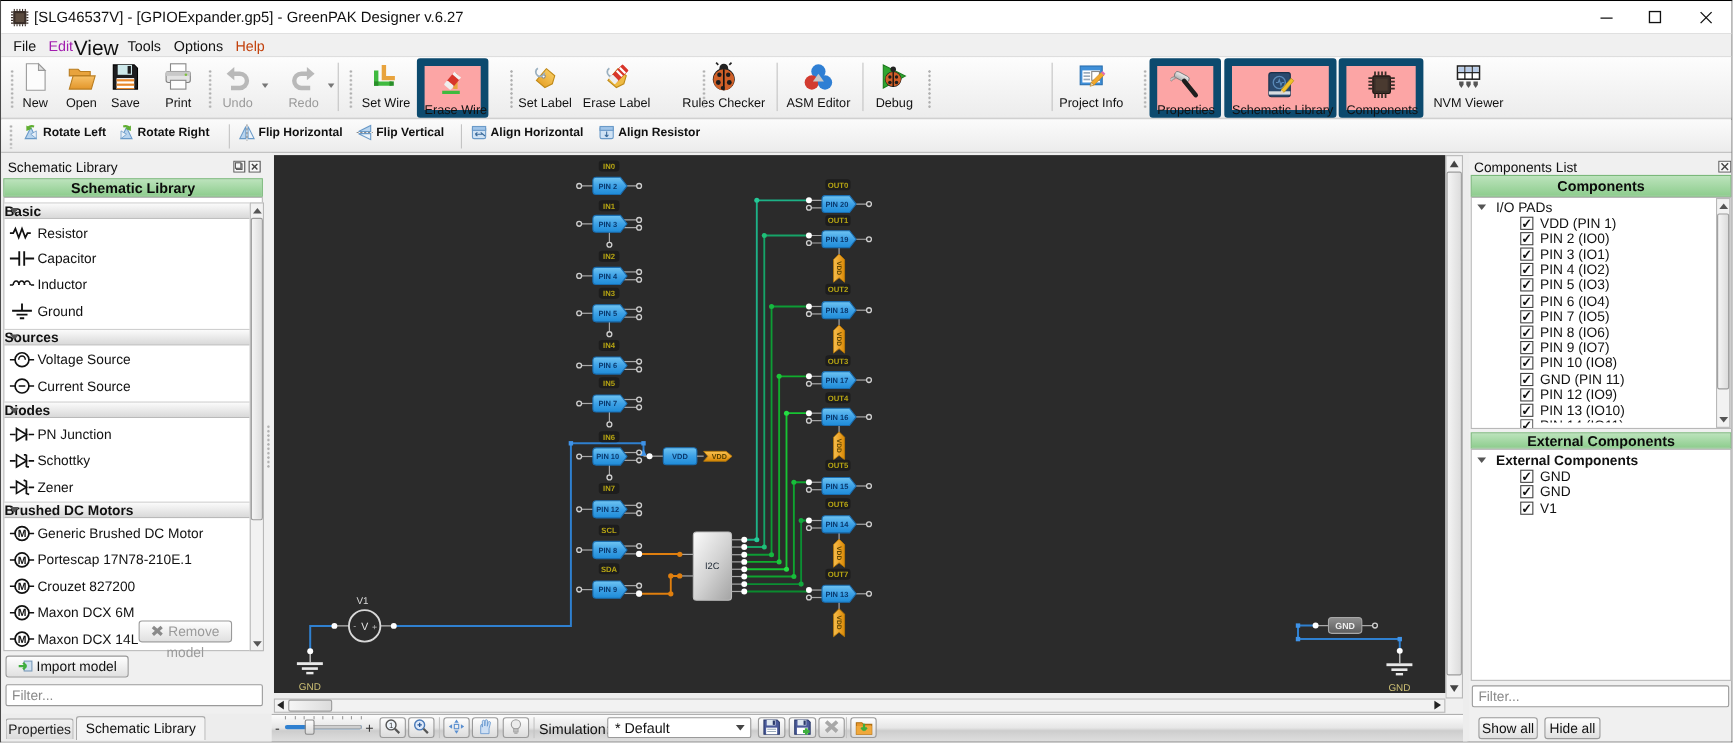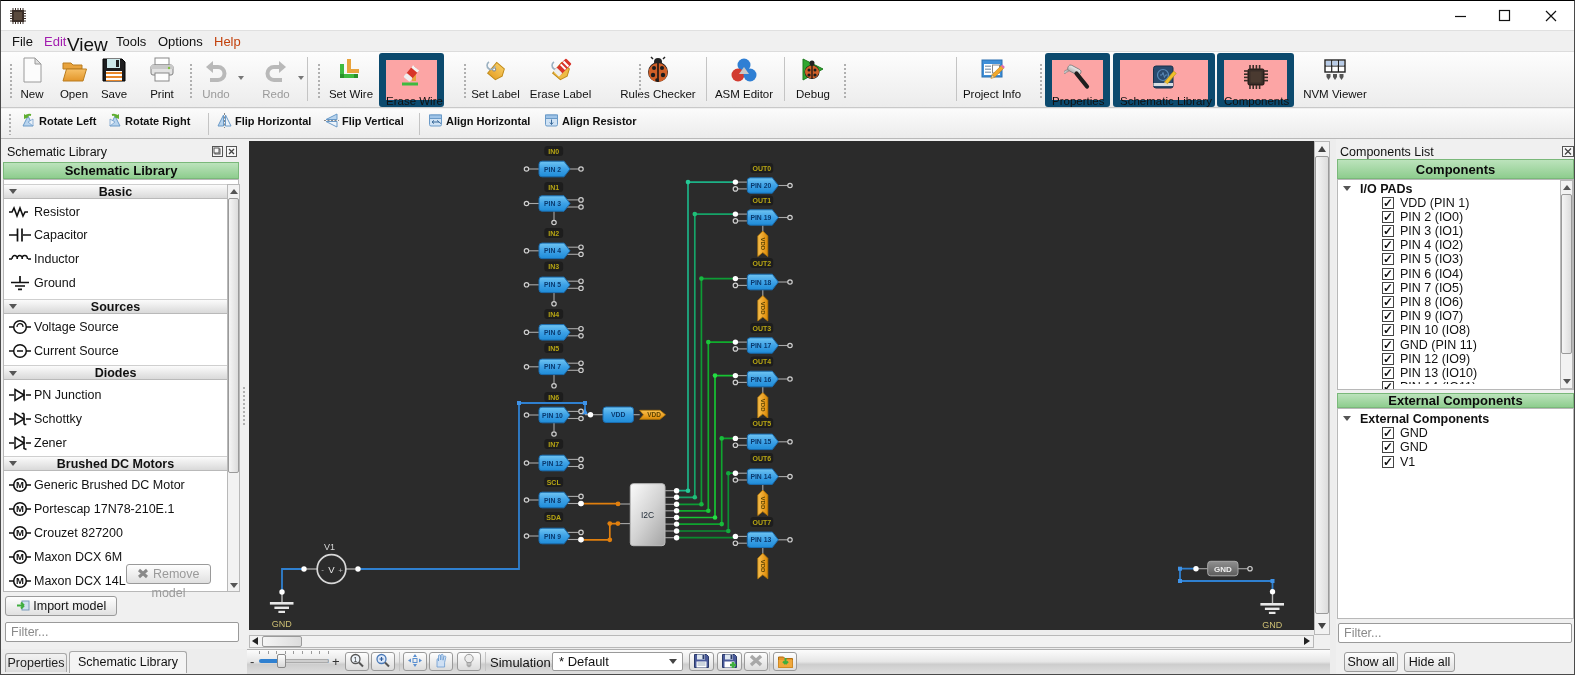--- a/index.html
+++ b/index.html
@@ -10,21 +10,21 @@
 #tb2{left:0;top:108px;width:1575px;height:30px;background:linear-gradient(#fbfbfb,#ececec);border-bottom:1px solid #b9b9b9}
 .tbtn{position:absolute;text-align:center;font-size:11.5px;color:#111;padding-top:3px}
 .tbtn .lbl{margin-top:4px;white-space:nowrap}
 .tbtn svg{display:block;margin:0 auto}
 .pressed{background:#fca5a5;border:7px solid #0c4a6e;border-radius:3px}
 .grip{position:absolute;width:4px;background-image:radial-gradient(circle,#b0b0b0 1px,transparent 1.2px);background-size:4px 4px}
 .vsep{position:absolute;width:1px;background:#c4c4c4}
 .tb2item{position:absolute;top:4px;display:flex;align-items:center;font-size:11px;font-weight:bold;color:#111;gap:3px}
 .panel-title{font-size:12.5px;color:#111}
 .ghdr{background:linear-gradient(#bce3bc,#8ecd8e);border:1px solid #7ab87a;text-align:center;font-weight:bold;font-size:13px;color:#0b0b0b;line-height:16px}
-.secbar{background:linear-gradient(#fbfbfb,#d9d9d9);border-top:1px solid #cfcfcf;border-bottom:1px solid #b9b9b9;text-align:center;font-weight:bold;font-size:12.5px;color:#111}
+.secbar{background:linear-gradient(#fbfbfb,#d9d9d9);border-top:1px solid #cfcfcf;border-bottom:1px solid #b9b9b9;text-align:left;font-weight:bold;font-size:12.5px;color:#111}
 .item{position:absolute;left:7px;display:flex;align-items:center;gap:2px;font-size:12.5px;color:#111;white-space:nowrap}
 .sb{background:#f2f2f2;border:1px solid #b8b8b8}
 .sbthumb{background:linear-gradient(90deg,#f5f5f5,#dcdcdc);border:1px solid #9a9a9a;border-radius:2px}
 .arrow{width:0;height:0;position:absolute}
 .btn{background:linear-gradient(#fefefe,#e0e0e0);border:1px solid #9a9a9a;border-radius:3px;font-size:12.5px;color:#111;text-align:center}
 .filter{background:#fff;border:1px solid #9a9a9a;border-radius:2px;font-size:12.5px;color:#8a8a8a;padding-left:5px}
 .chk{width:12px;height:12px;background:#fff;border:1px solid #444;position:absolute;font-size:12px;line-height:11px;text-align:center;color:#111;font-weight:bold}
 .ti{position:absolute;font-size:12.5px;color:#111;white-space:nowrap}
 .tri{width:0;height:0;border-left:4px solid transparent;border-right:4px solid transparent;border-top:5px solid #555;position:absolute}
 </style></head><body>
@@ -49,20 +49,21 @@
         <line x1="14" y1="5.5" x2="16" y2="5.5"></line>
         <line x1="0" y1="8.0" x2="2" y2="8.0"></line>
         <line x1="14" y1="8.0" x2="16" y2="8.0"></line>
         <line x1="0" y1="10.5" x2="2" y2="10.5"></line>
         <line x1="14" y1="10.5" x2="16" y2="10.5"></line>
         <line x1="0" y1="13.0" x2="2" y2="13.0"></line>
         <line x1="14" y1="13.0" x2="16" y2="13.0"></line>
       </g>
       <rect x="4" y="4" width="8" height="8" fill="#5a4a3e"></rect>
     </svg>
+<div class="abs" style="left:30px;top:7px;font-size:13.5px;color:#111">[SLG46537V] - [GPIOExpander.gp5] - GreenPAK Designer v.6.27</div>
 <svg class="abs" style="left:1448px;top:6px" width="120" height="18" viewBox="0 0 120 18">
       <line x1="6" y1="9.5" x2="17" y2="9.5" stroke="#111" stroke-width="1.2"></line>
       <rect x="50.5" y="3.5" width="10" height="10" fill="none" stroke="#111" stroke-width="1.2"></rect>
       <path d="M97,4 l10,10 M107,4 l-10,10" stroke="#111" stroke-width="1.2"></path>
     </svg>
 <div class="abs" id="menubar"></div>
 <div class="abs" style="left:11px;top:33px;font-size:13px;color:#111">File</div>
 <div class="abs" style="left:43px;top:33px;font-size:13px;color:#a21caf">Edit</div>
 <div class="abs" style="left:66px;top:33px;font-size:19px;color:#111">View</div>
 <div class="abs" style="left:115px;top:33px;font-size:13px;color:#111">Tools</div>
@@ -908,21 +909,21 @@
 <div class="abs" style="left:1329px;top:138px;width:6px;height:537px;background:#ededed"></div>
 <div class="abs" style="left:1335px;top:138px;width:240px;height:537px;background:#f0f0f0"></div>
 <div class="abs panel-title" style="left:1339px;top:144px">Components List</div>
 <svg class="abs" style="left:1561px;top:145px" width="12" height="11" viewBox="0 0 12 11">
       <rect x="0.5" y="0.5" width="11" height="10" fill="#f8f8f8" stroke="#555"></rect>
       <path d="M3,2.5 l6,6 M9,2.5 l-6,6" stroke="#444" stroke-width="1.3"></path>
     </svg>
 <div class="abs ghdr" style="left:1336px;top:158px;width:237px;height:20px;line-height:19px">Components</div>
 <div class="abs" style="left:1336px;top:178px;width:237px;height:211px;background:#fff;border:1px solid #b8b8b8"></div>
 <div class="tri" style="left:1342px;top:185px"></div>
-<div class="ti" style="left:1359px;top:181px;font-weight:bold">I/O PADs</div>
+<div class="ti" style="left:1359px;top:181px;font-weight:normal">I/O PADs</div>
 <div class="chk" style="left:1381px;top:195.5px">✓</div>
 <div class="ti" style="left:1399px;top:194.5px">VDD (PIN 1)</div>
 <div class="chk" style="left:1381px;top:209.7px">✓</div>
 <div class="ti" style="left:1399px;top:208.7px">PIN 2 (IO0)</div>
 <div class="chk" style="left:1381px;top:223.9px">✓</div>
 <div class="ti" style="left:1399px;top:222.9px">PIN 3 (IO1)</div>
 <div class="chk" style="left:1381px;top:238.1px">✓</div>
 <div class="ti" style="left:1399px;top:237.1px">PIN 4 (IO2)</div>
 <div class="chk" style="left:1381px;top:252.3px">✓</div>
 <div class="ti" style="left:1399px;top:251.3px">PIN 5 (IO3)</div>

